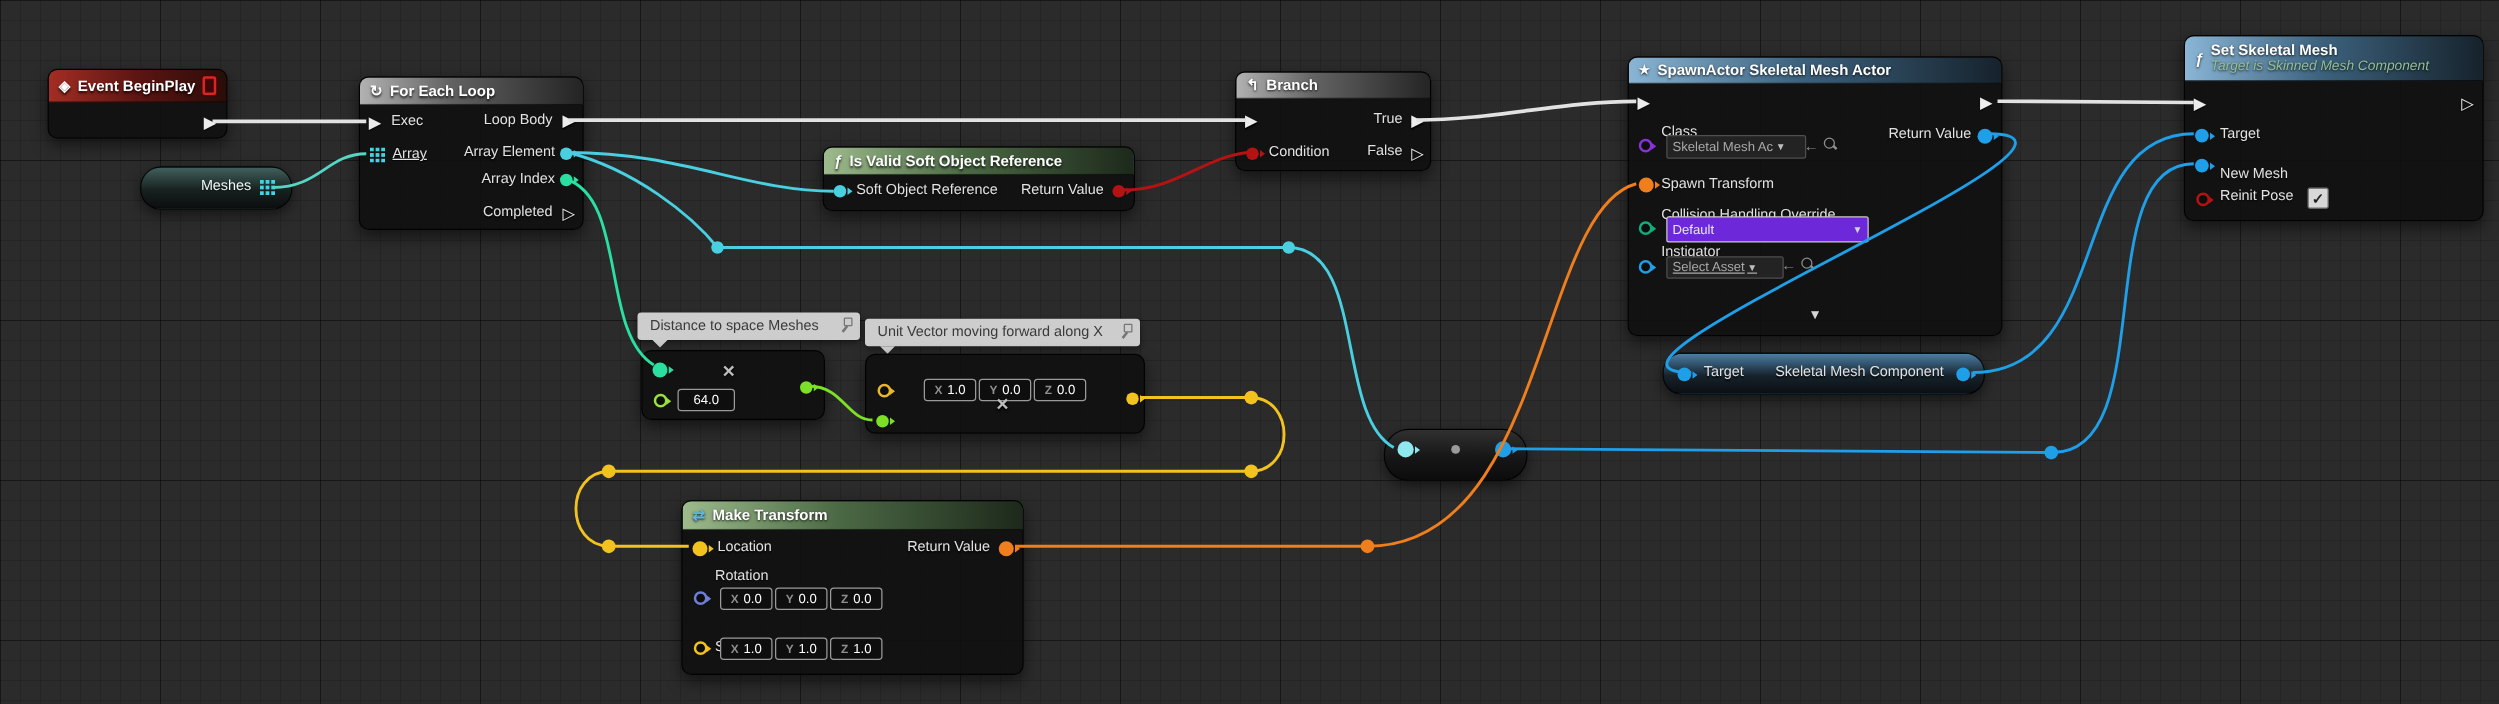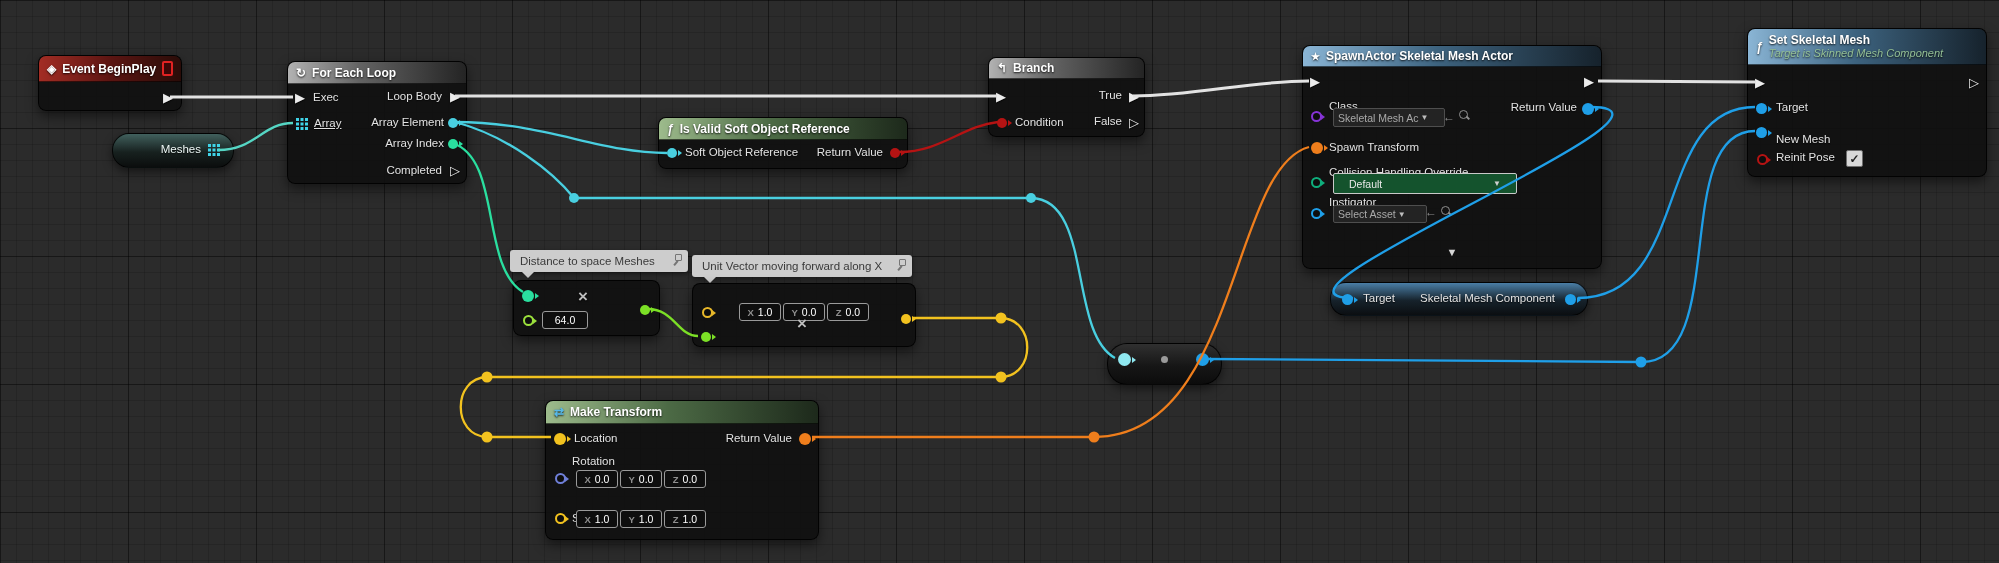--- a/index.html
+++ b/index.html
@@ -30,22 +30,22 @@
   .pin.f{background:currentColor;}
   .pin.h{width:7px;height:7px;background:#0d0d0d;border:2px solid currentColor;}
   .pin::after{content:"";position:absolute;left:calc(100% + 1px);top:50%;transform:translateY(-50%);
     border-left:4px solid currentColor;border-top:3px solid transparent;border-bottom:3px solid transparent;}
   .execp{position:absolute;font-size:13px;line-height:1;color:#ececec;text-shadow:0 1px 1px #000;}
   .field{position:absolute;height:16px;background:#0e0e0e;border:1px solid #9a9a9a;border-radius:3px;
     display:flex;align-items:center;justify-content:center;gap:4px;font-size:10.5px;color:#fff;white-space:nowrap;}
   .field .ax{color:#8f8f8f;font-weight:bold;font-size:9.5px;}
   .op{position:absolute;font-size:17px;font-weight:bold;color:#bdbdbd;text-shadow:0 1px 2px #000;}
   .pill{position:absolute;border:1px solid rgba(0,0,0,.85);box-shadow:0 4px 10px rgba(0,0,0,.5);}
-  .combo{position:absolute;background:#14532d;border:1px solid #c9c9c9;border-radius:2px;
-    color:#e8e8e8;font-size:10.5px;display:flex;align-items:center;padding:0 15px;}
+  .combo{position:absolute;background:#6d28d9;border:1px solid #c9c9c9;border-radius:2px;
+    color:#e8e8e8;font-size:10.5px;display:flex;align-items:center;padding:0 4px;}
   .combo .carr{margin-left:auto;font-size:8px;color:#d0d0d0;}
   .dd{position:absolute;background:#232323;border:1px solid #4e4e4e;border-radius:2px;
     color:#a9a9a9;font-size:10.5px;display:flex;align-items:center;padding:0 4px;overflow:hidden;}
   .dd .txt{overflow:hidden;white-space:nowrap;}
   .dd .carr{font-size:8px;color:#bdbdbd;margin-left:2px;flex:0 0 auto;}
   .backarr{position:absolute;font-size:12px;color:#8f8f8f;font-weight:bold;}
   .mag{position:absolute;width:7px;height:7px;border:1.6px solid #8f8f8f;border-radius:50%;}
   .mag::after{content:"";position:absolute;left:6px;top:6px;width:4px;height:1.6px;background:#8f8f8f;transform:rotate(45deg);}
   .gridico{display:inline-block;line-height:0;}
   .bubble{position:absolute;height:22px;background:#cdcdcd;border-radius:3px;color:#3a3a3a;
@@ -248,21 +248,21 @@
   <span class="pin f" style="left:8px;top:96px;color:#ef7e1c;width:12px;height:12px;"></span>
   <span class="lbl" style="left:26px;top:95px;">Spawn Transform</span>
   <span class="lbl" style="left:26px;top:120px;">Collision Handling Override</span>
   <span class="pin h" style="left:8px;top:131px;color:#0fae7c;"></span>
   <div class="combo" style="left:30px;top:127px;width:152px;height:19px;">
     <span>Default</span>
     <span class="carr">▼</span>
   </div>
   <span class="lbl" style="left:26px;top:150px;">Instigator</span>
   <span class="pin h" style="left:8px;top:162px;color:#1f9fe8;"></span>
-  <div class="dd" style="left:30px;top:159px;width:84px;height:16px;">
+  <div class="dd" style="left:30px;top:159px;width:84px;height:16px;text-decoration:underline;">
     <span class="txt">Select Asset</span>
     <span class="carr">▼</span>
   </div>
   <span class="backarr" style="left:122px;top:159px;">←</span>
   <span class="mag" style="left:138px;top:160px;"></span>
   <span class="expander" style="top:200px;">▼</span>
 </div>
 
 <div class="pill" style="left:1330px;top:282px;width:256px;height:32px;border-radius:16px;background:linear-gradient(180deg,#4a7ea6,#16222b 55%,#0b0e11);">
   <span class="pin f" style="left:11px;top:11px;color:#1f9fe8;width:11px;height:11px;"></span>

